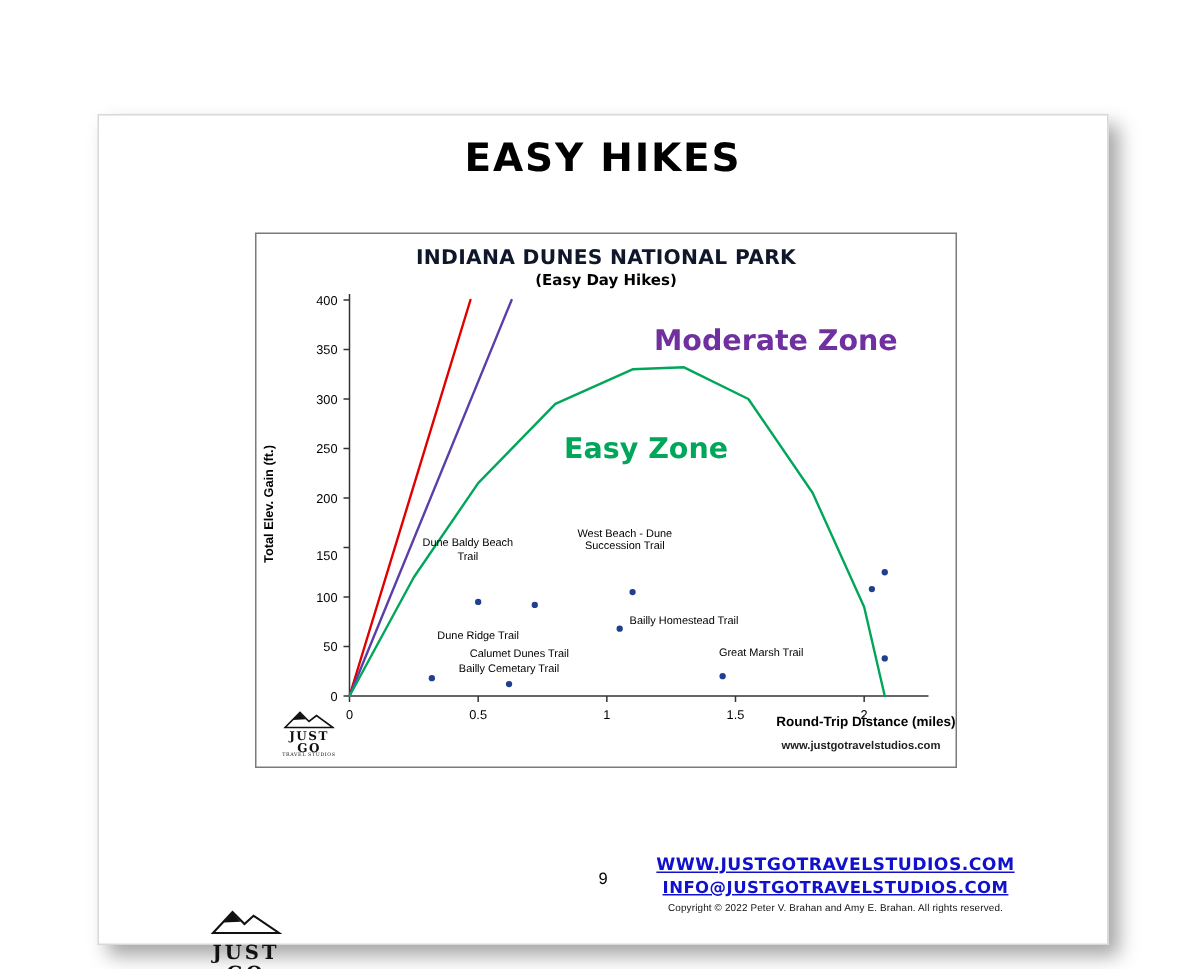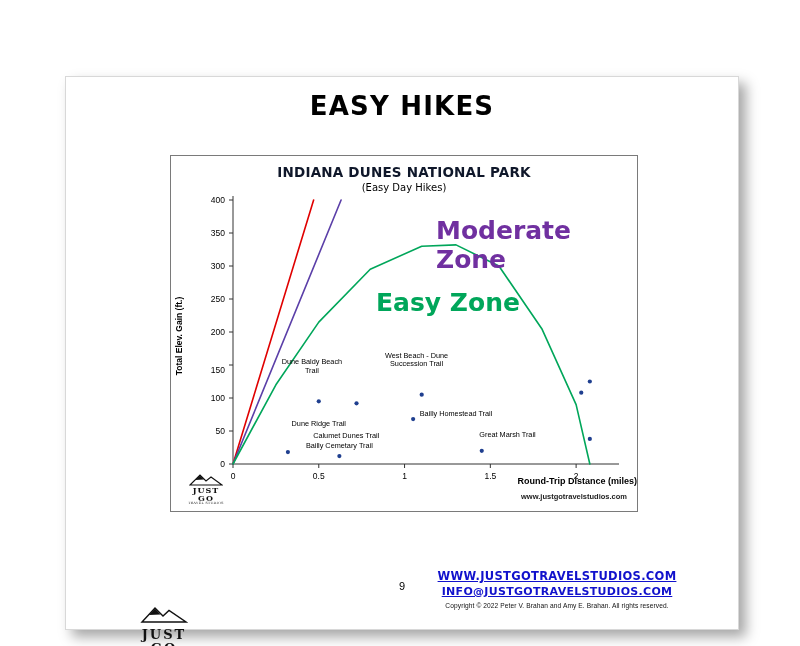--- a/index.html
+++ b/index.html
@@ -62,21 +62,21 @@
     color: #0f172a;
     letter-spacing: .2px;
   }
   .chart-subtitle {
     position: absolute;
     top: 26px;
     left: 0;
     width: 100%;
     text-align: center;
     font-family: "DejaVu Sans", sans-serif;
-    font-weight: normal;
+    font-weight: bold;
     font-size: 10px;
     color: #000;
   }
   .plot-wrap {
     position: absolute;
     left: 0; top: 0;
     width: 466px; height: 355px;
   }
   .y-axis-label {
     position: absolute;
@@ -104,21 +104,21 @@
     position: absolute;
     font-size: 8.5px;
     color: #000;
   }
   .ytick { text-align: right; width: 26px; }
   .xtick { text-align: center; width: 28px; }
   .zone-label {
     position: absolute;
     font-family: "DejaVu Sans", sans-serif;
     font-weight: bold;
-    font-size: 25px;
+    font-size: 19px;
   }
   .zone-moderate { color: #7030a0; left: 265px; top: 60px; }
   .zone-easy { color: #00a65a; left: 205px; top: 132px; }
   .ann {
     position: absolute;
     font-size: 7.3px;
     color: #000;
     text-align: center;
     line-height: 1.18;
   }

